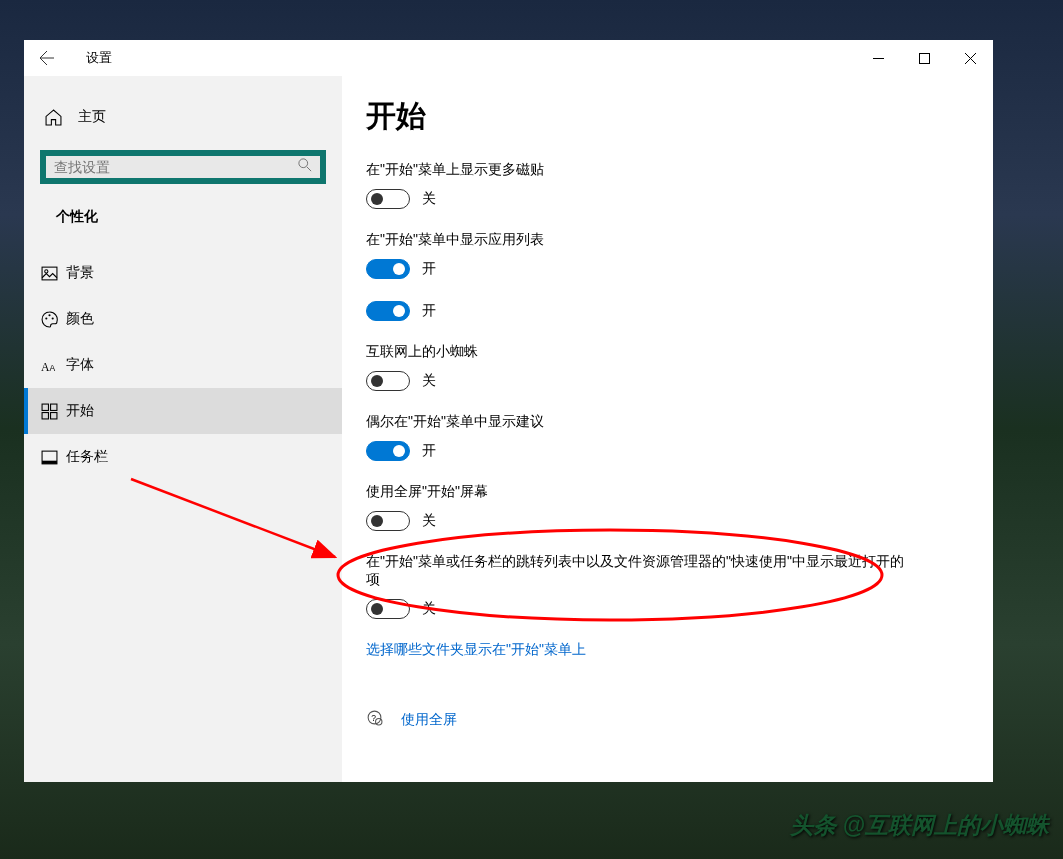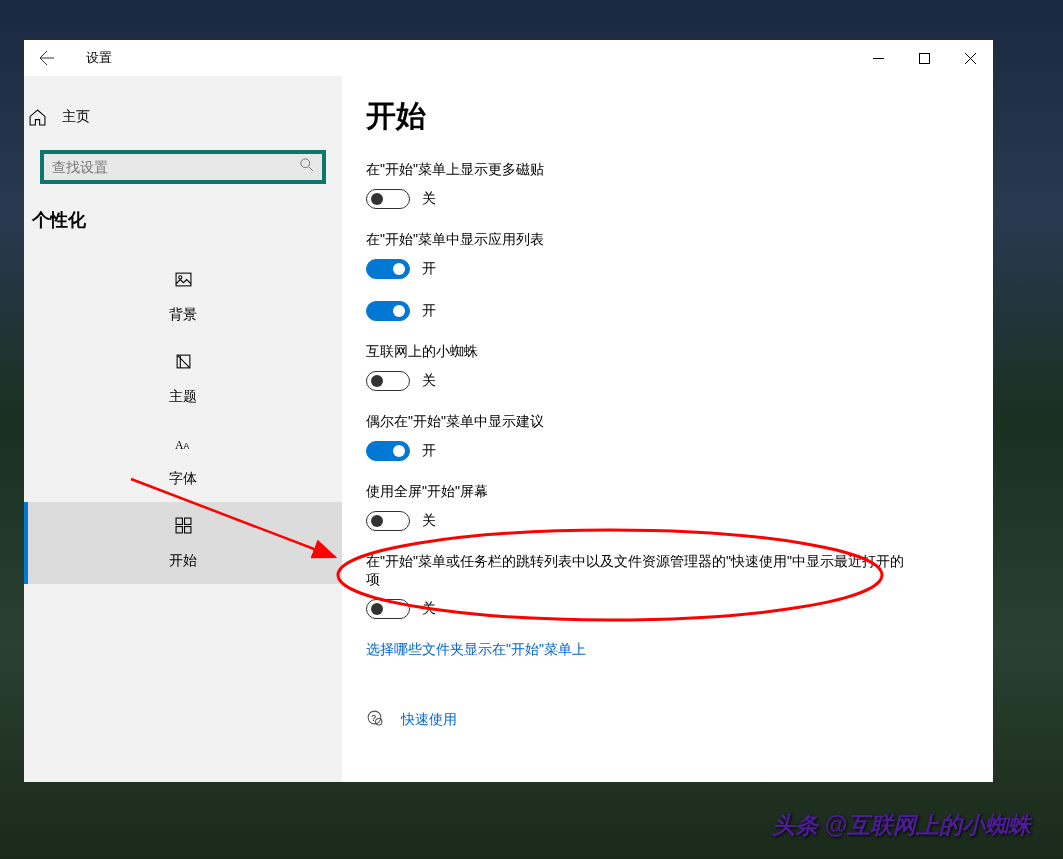--- a/index.html
+++ b/index.html
@@ -58,61 +58,60 @@
     .sidebar {
       width: 318px;
       background: #f2f2f2;
       padding-top: 20px;
       display: flex;
       flex-direction: column;
     }
     .home-link {
       display: flex;
       align-items: center;
-      padding: 12px 4px;
+      padding: 12px 20px;
       gap: 16px;
       font-size: 14px;
     }
     .search-box {
       margin: 12px 16px;
       height: 34px;
-      border: 4px solid #0f766e;
+      border: 6px solid #0f766e;
       background: #e8e8e8;
       display: flex;
       align-items: center;
       padding: 0 8px;
     }
     .search-input {
       flex: 1;
       border: none;
       background: transparent;
       outline: none;
       font-size: 14px;
       font-family: inherit;
       color: #666;
     }
     .section-label {
-      padding: 12px 8px;
-      font-size: 18px;
+      padding: 12px 32px;
+      font-size: 14px;
       font-weight: bold;
       color: #000;
     }
     .nav-list {
       margin-top: 12px;
     }
     .nav-item {
       display: flex;
       align-items: center;
       padding: 14px 16px;
-      gap: 18px;
+      gap: 8px;
       font-size: 14px;
       color: #000;
       cursor: default;
       position: relative;
-      flex-direction: column;
     }
     .nav-item.selected {
       background: #dcdcdc;
     }
     .nav-item.selected::before {
       content: '';
       position: absolute;
       left: 0;
       top: 0;
       bottom: 0;
@@ -201,23 +200,23 @@
       position: absolute;
       left: 0;
       top: 0;
       width: 1063px;
       height: 859px;
       pointer-events: none;
       z-index: 100;
     }
     .watermark {
       position: absolute;
-      right: 32px;
+      right: 14px;
       bottom: 18px;
-      color: #4c1d95;
+      color: #14532d;
       font-size: 23px;
       font-weight: bold;
       font-style: italic;
       text-shadow: 1px 1px 3px #000;
       display: flex;
       align-items: center;
       gap: 4px;
       z-index: 200;
     }
   </style>
@@ -281,25 +280,27 @@
                 <rect x="1" y="2" width="14" height="12" stroke="#000" fill="none"></rect>
                 <circle cx="5" cy="6" r="1.5" stroke="#000" fill="none"></circle>
                 <path d="M1 12l4-4 3 3 3-3 4 4" stroke="#000" fill="none"></path>
               </svg>
             </span>
           <span>背景</span>
         </div>
         <div class="nav-item">
           <span class="nav-icon">
               <svg width="17" height="17" viewBox="0 0 16 16">
-                <rect x="2" y="2" width="12" height="12" stroke="#000" fill="none"></rect>
-                <path d="M2 2l12 12M5 2v12" stroke="#000"></path>
+                <path d="M8 1a7 7 0 100 14c1 0 1-1 1-1s0-2 2-2h2a2 2 0 002-2 7 7 0 00-7-9z" stroke="#000" fill="none"></path>
+                <circle cx="5" cy="7" r="1"></circle>
+                <circle cx="8" cy="4" r="1"></circle>
+                <circle cx="11" cy="7" r="1"></circle>
               </svg>
             </span>
-          <span>主题</span>
+          <span>颜色</span>
         </div>
         <div class="nav-item">
           <span class="nav-icon">
               <svg width="17" height="17" viewBox="0 0 16 16">
                 <text x="0" y="13" font-size="11" font-family="serif">A</text>
                 <text x="8" y="13" font-size="8">A</text>
               </svg>
             </span>
           <span>字体</span>
         </div>
@@ -307,20 +308,29 @@
           <span class="nav-icon">
               <svg width="17" height="17" viewBox="0 0 16 16">
                 <rect x="1" y="1" width="6" height="6" stroke="#000" fill="none"></rect>
                 <rect x="9" y="1" width="6" height="6" stroke="#000" fill="none"></rect>
                 <rect x="1" y="9" width="6" height="6" stroke="#000" fill="none"></rect>
                 <rect x="9" y="9" width="6" height="6" stroke="#000" fill="none"></rect>
               </svg>
             </span>
           <span>开始</span>
         </div>
+        <div class="nav-item">
+          <span class="nav-icon">
+              <svg width="17" height="17" viewBox="0 0 16 16">
+                <rect x="1" y="2" width="14" height="12" stroke="#000" fill="none"></rect>
+                <rect x="1" y="11" width="14" height="3" fill="#000"></rect>
+              </svg>
+            </span>
+          <span>任务栏</span>
+        </div>
       </div>
     </div>
 
     <div class="content">
       <h1>开始</h1>
 
       <div class="setting-item">
         <div class="setting-label">在"开始"菜单上显示更多磁贴</div>
         <div class="toggle-row">
           <div class="toggle">
@@ -391,21 +401,21 @@
 
       <div class="link">选择哪些文件夹显示在"开始"菜单上</div>
 
       <div class="help-links">
         <div class="help-row">
           <span><svg width="17" height="17" viewBox="0 0 16 16">
                 <circle cx="8" cy="8" r="6" stroke="#555" fill="none"></circle>
                 <circle cx="12" cy="12" r="3" stroke="#555" fill="none"></circle>
                 <text x="5" y="11" font-size="8">?</text>
               </svg></span>
-          <span class="link">快速使用</span>
+          <span class="link">使用全屏</span>
         </div>
       </div>
     </div>
   </div>
 </div>
 
 <svg class="annotation-overlay" width="1063" height="859">
   <defs>
     <marker id="arrowhead" markerWidth="10" markerHeight="8" refX="9" refY="4" orient="auto">
       <polygon points="0 0, 10 4, 0 8" fill="#ff0000"></polygon>

